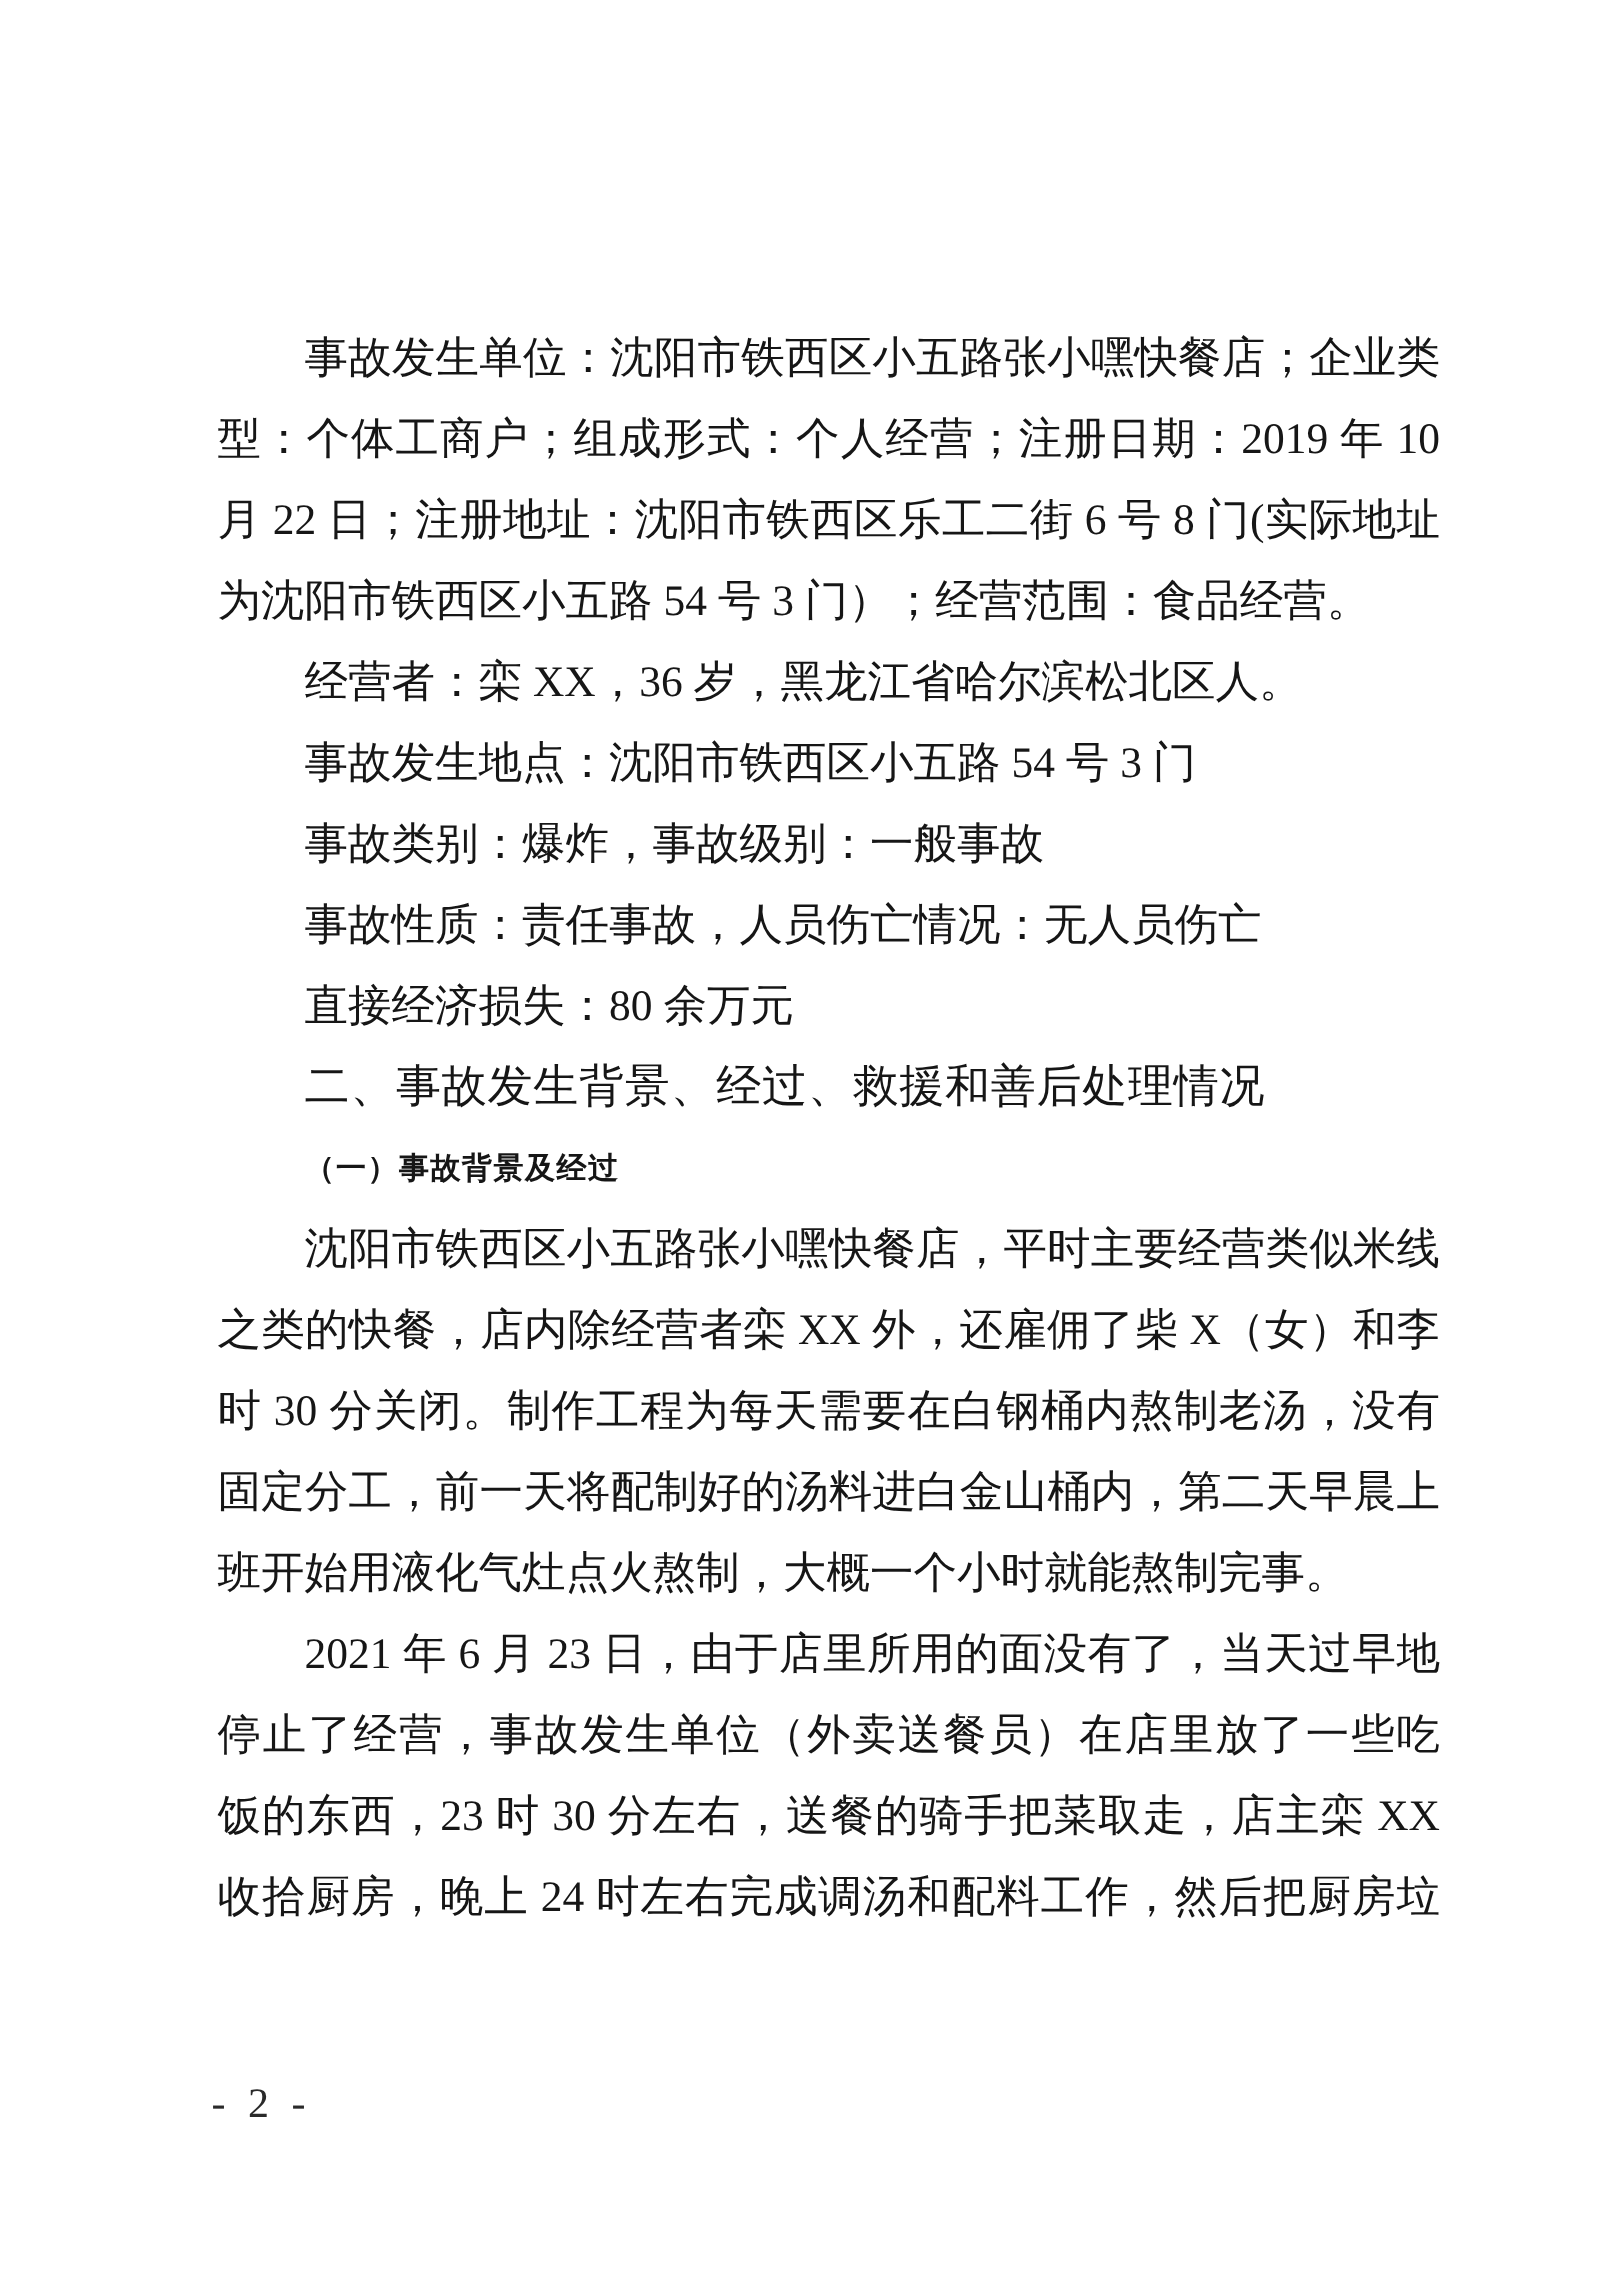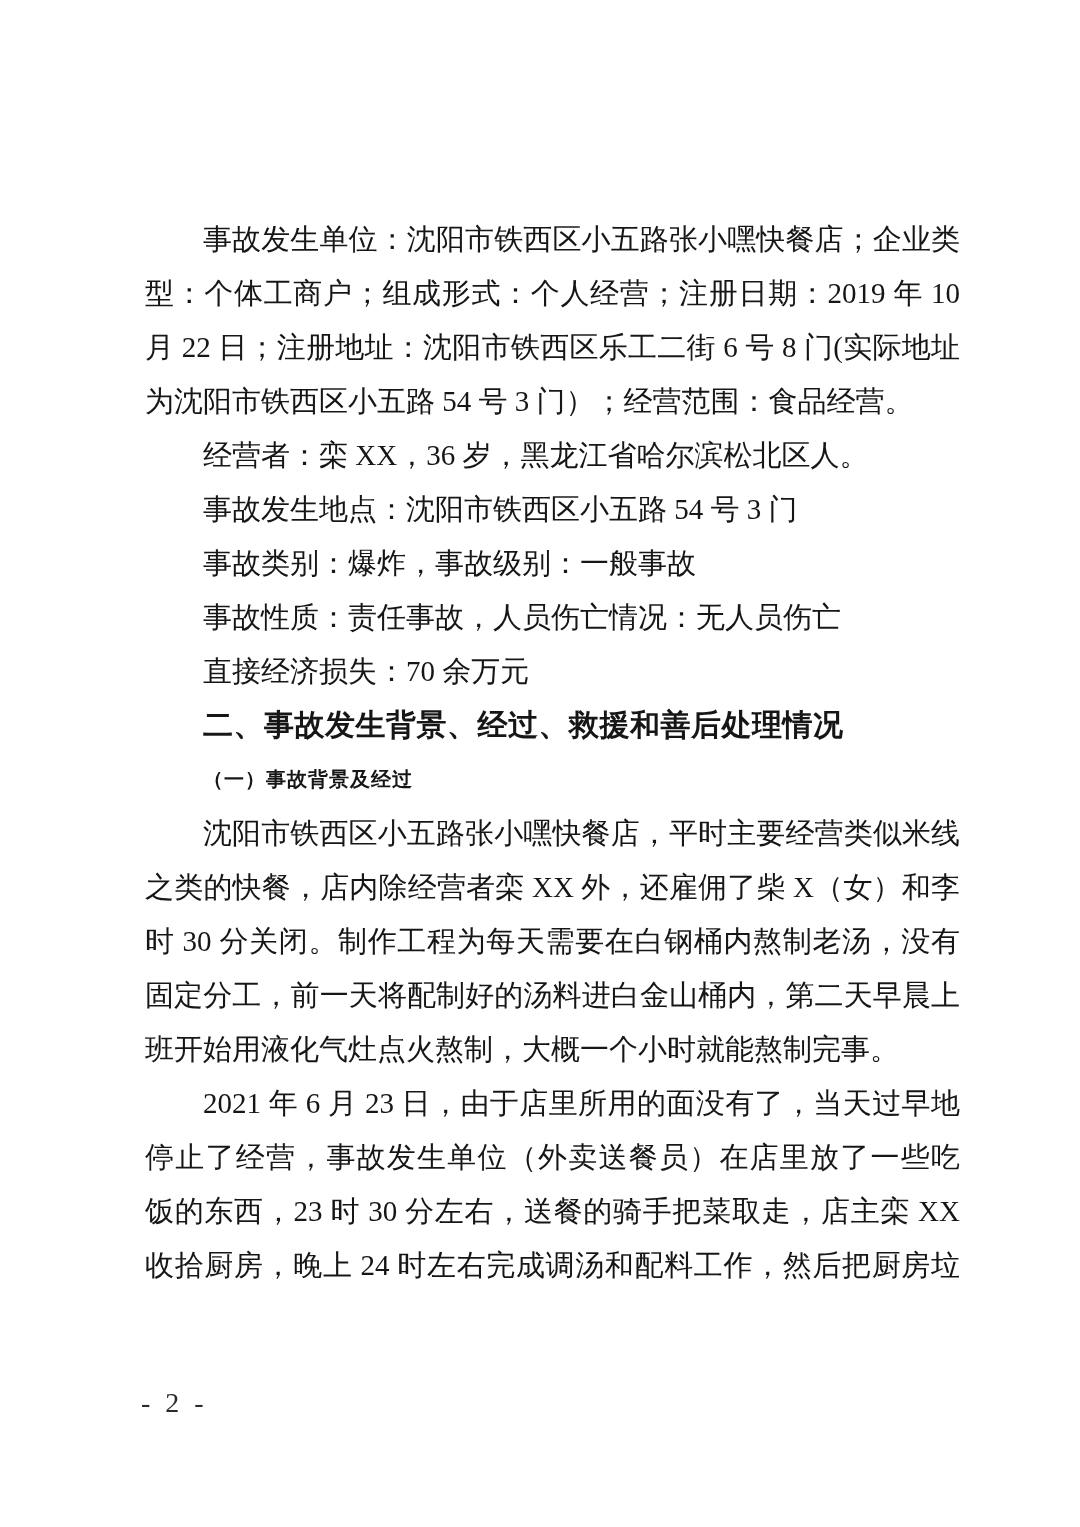--- a/index.html
+++ b/index.html
@@ -37,21 +37,21 @@
   
   .endline {
     text-align: center;
     text-align-last: left;
   }
   .indent {
     text-indent: 58px;
   }
   .h-section {
     font-family: "Liberation Sans", sans-serif;
-    font-weight: bold;
+    font-weight: normal;
     font-size: 30px;
     letter-spacing: 0.5px;
   }
   .h-sub {
     font-weight: bold;
     font-size: 20px;
     letter-spacing: 1px;
   }
   .footer {
     position: absolute;
@@ -72,21 +72,21 @@
 
     <div class="line fill indent">事故发生单位：沈阳市铁西区小五路张小嘿快餐店；企业类</div>
     <div class="line fill">型：个体工商户；组成形式：个人经营；注册日期：2019 年 10</div>
     <div class="line fill">月 22 日；注册地址：沈阳市铁西区乐工二街 6 号 8 门(实际地址</div>
     <div class="line endline">为沈阳市铁西区小五路 54 号 3 门）；经营范围：食品经营。</div>
 
     <div class="line endline indent">经营者：栾 XX，36 岁，黑龙江省哈尔滨松北区人。</div>
     <div class="line endline indent">事故发生地点：沈阳市铁西区小五路 54 号 3 门</div>
     <div class="line endline indent">事故类别：爆炸，事故级别：一般事故</div>
     <div class="line endline indent">事故性质：责任事故，人员伤亡情况：无人员伤亡</div>
-    <div class="line endline indent">直接经济损失：70 余万元</div>
+    <div class="line endline indent">直接经济损失：80 余万元</div>
 
     <div class="line endline indent h-section">二、事故发生背景、经过、救援和善后处理情况</div>
 
     <div class="line endline indent h-sub">（一）事故背景及经过</div>
 
     <div class="line fill indent">沈阳市铁西区小五路张小嘿快餐店，平时主要经营类似米线</div>
     <div class="line fill">之类的快餐，店内除经营者栾 XX 外，还雇佣了柴 X（女）和李</div>
     <div class="line fill">时 30 分关闭。制作工程为每天需要在白钢桶内熬制老汤，没有</div>
     <div class="line fill">固定分工，前一天将配制好的汤料进白金山桶内，第二天早晨上</div>
     <div class="line endline">班开始用液化气灶点火熬制，大概一个小时就能熬制完事。</div>

